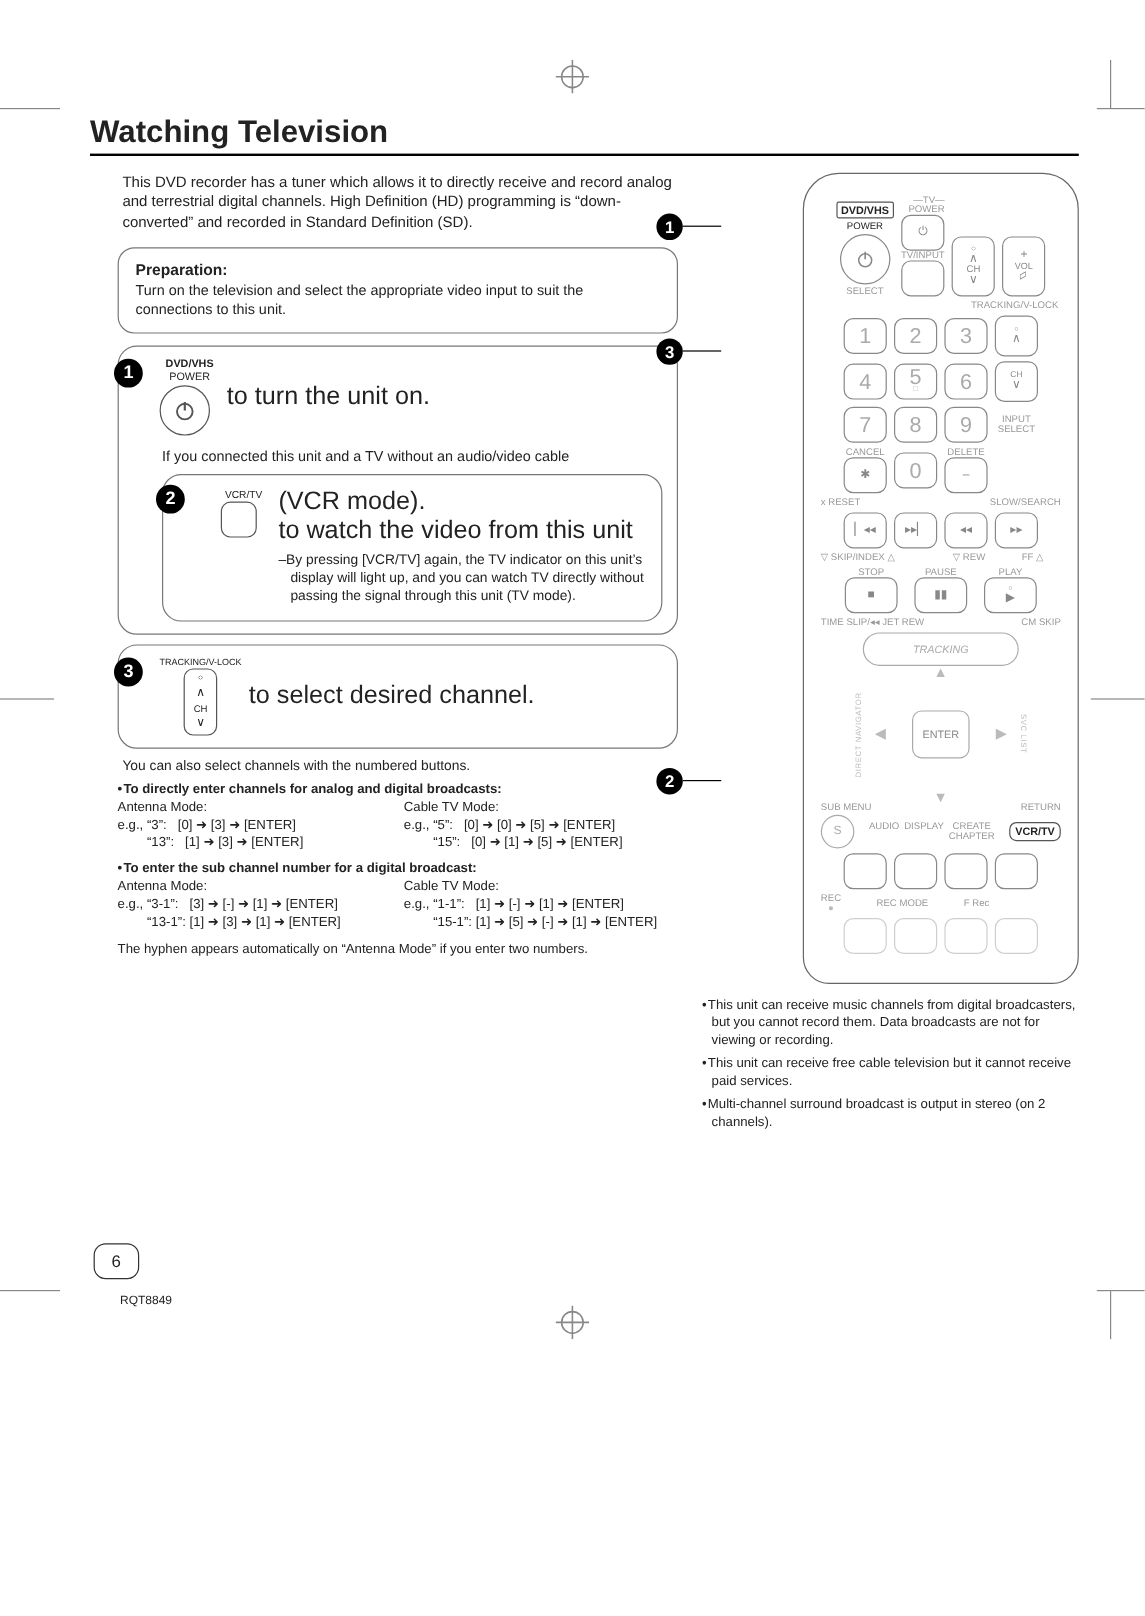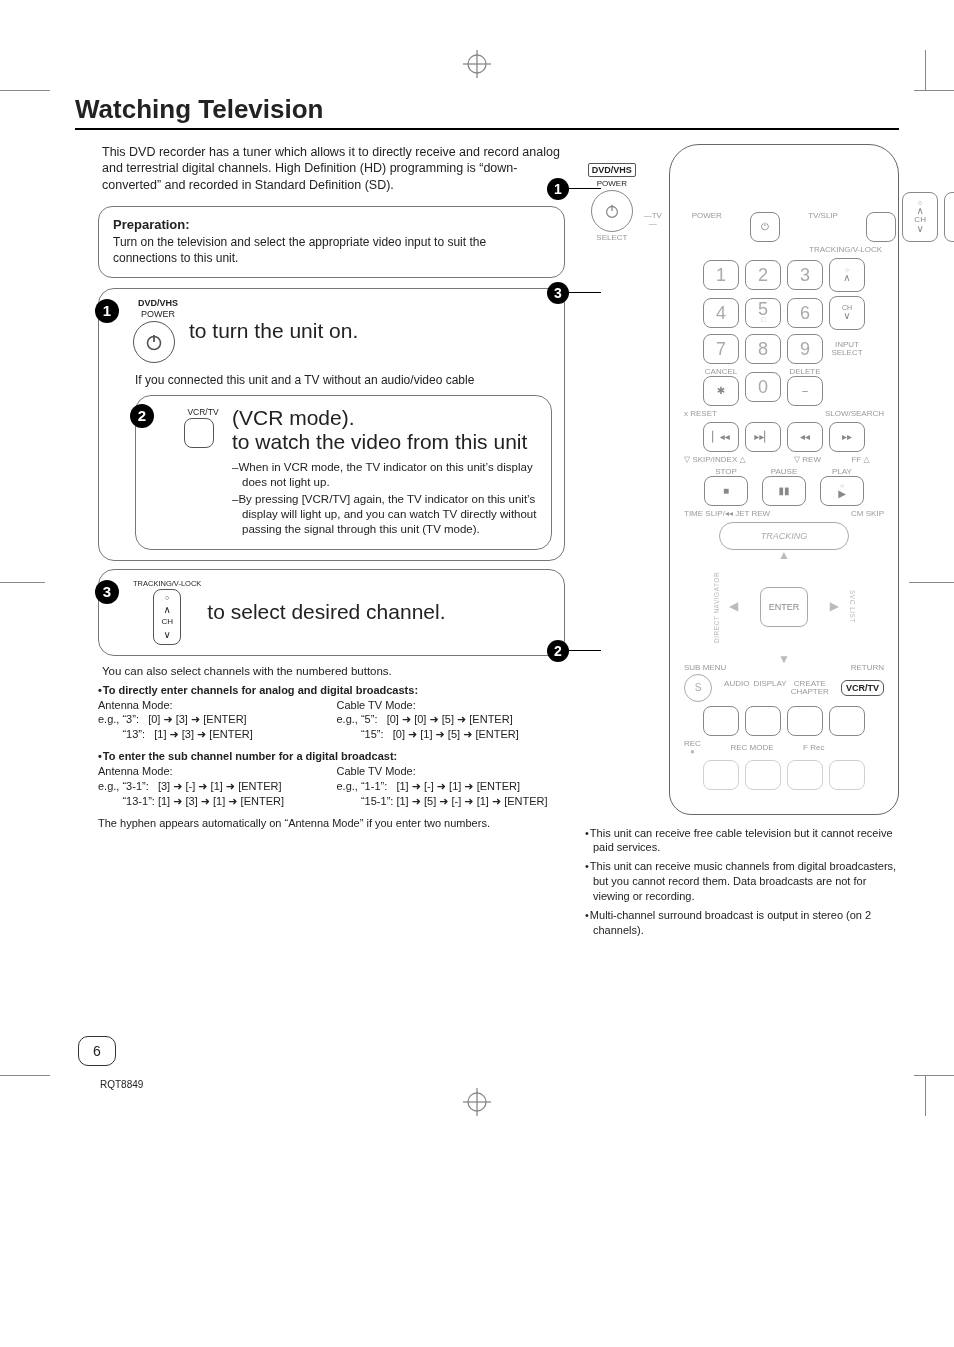--- a/index.html
+++ b/index.html
@@ -226,21 +226,20 @@
           <div class="step-num inner">2</div>
           <div style="display:flex;gap:10px;align-items:flex-start;">
             <div style="display:flex;flex-direction:column;align-items:center;margin-top:2px;">
               <div class="label-above" style="font-weight:normal;font-size:8.5px;">VCR/TV</div>
               <div class="btn" style="width:30px;height:26px;"></div>
             </div>
             <div>
               <div class="step-text">(VCR mode).</div>
               <div class="step-text">to watch the video from this unit</div>
               <ul class="step-sub" style="padding-left:0;margin:6px 0 0 0;">
-                <li>–When in VCR mode, the TV indicator on this unit’s display does not light up.</li>
                 <li>–By pressing [VCR/TV] again, the TV indicator on this unit’s display will light up, and you can watch TV directly without passing the signal through this unit (TV mode).</li>
               </ul>
             </div>
           </div>
         </div>
       </div>
 
       <div class="step-outer">
         <div class="step-num">3</div>
         <div class="step-row">
@@ -313,25 +312,25 @@
               <div class="lbl">DVD/VHS</div>
               <div class="sub">POWER</div>
               <div class="rbtn big">
                 <svg width="18" height="18" viewBox="0 0 20 20">
                     <circle cx="10" cy="11" r="6" fill="none" stroke="#888" stroke-width="1.4"></circle>
                     <line x1="10" y1="3" x2="10" y2="10" stroke="#888" stroke-width="1.5"></line>
                   </svg>
               </div>
               <div class="rlabel" style="margin-top:2px;">SELECT</div>
             </div>
-            <div style="display:flex;flex-direction:row;align-items:flex-start;gap:28px;">
+            <div style="display:flex;flex-direction:column;align-items:flex-end;">
               <div class="rlabel">—<span>TV</span>—</div>
               <div class="rlabel">POWER</div>
               <div class="rbtn">⏻</div>
-              <div class="rlabel">TV/SLIP</div>
+              <div class="rlabel">TV/INPUT</div>
               <div class="rbtn"></div>
             </div>
             <div style="display:flex;flex-direction:column;align-items:center;">
               <div class="rlabel">&nbsp;</div>
               <div class="rbtn wide">
                 <span style="font-size:7px;">○</span>
                   <span>∧</span>
                 <span style="font-size:8px;">CH</span>
                 <span>∨</span>
               </div>
@@ -491,22 +490,22 @@
           <div class="rrow" style="opacity:0.4;">
             <div class="rbtn"></div>
             <div class="rbtn"></div>
             <div class="rbtn"></div>
             <div class="rbtn"></div>
           </div>
         </div>
       </div>
 
       <ul class="notes-list">
+        <li>This unit can receive music channels from digital broadcasters, but you cannot record them. Data broadcasts are not for viewing or recording.</li>
         <li>This unit can receive free cable television but it cannot receive paid services.</li>
-        <li>This unit can receive music channels from digital broadcasters, but you cannot record them. Data broadcasts are not for viewing or recording.</li>
         <li>Multi-channel surround broadcast is output in stereo (on 2 channels).</li>
       </ul>
     </div>
   </div>
 
   <div class="bottom-border"></div>
   <div class="page-num-box">6</div>
   <div class="doc-code">RQT8849</div>
 </div>
 

